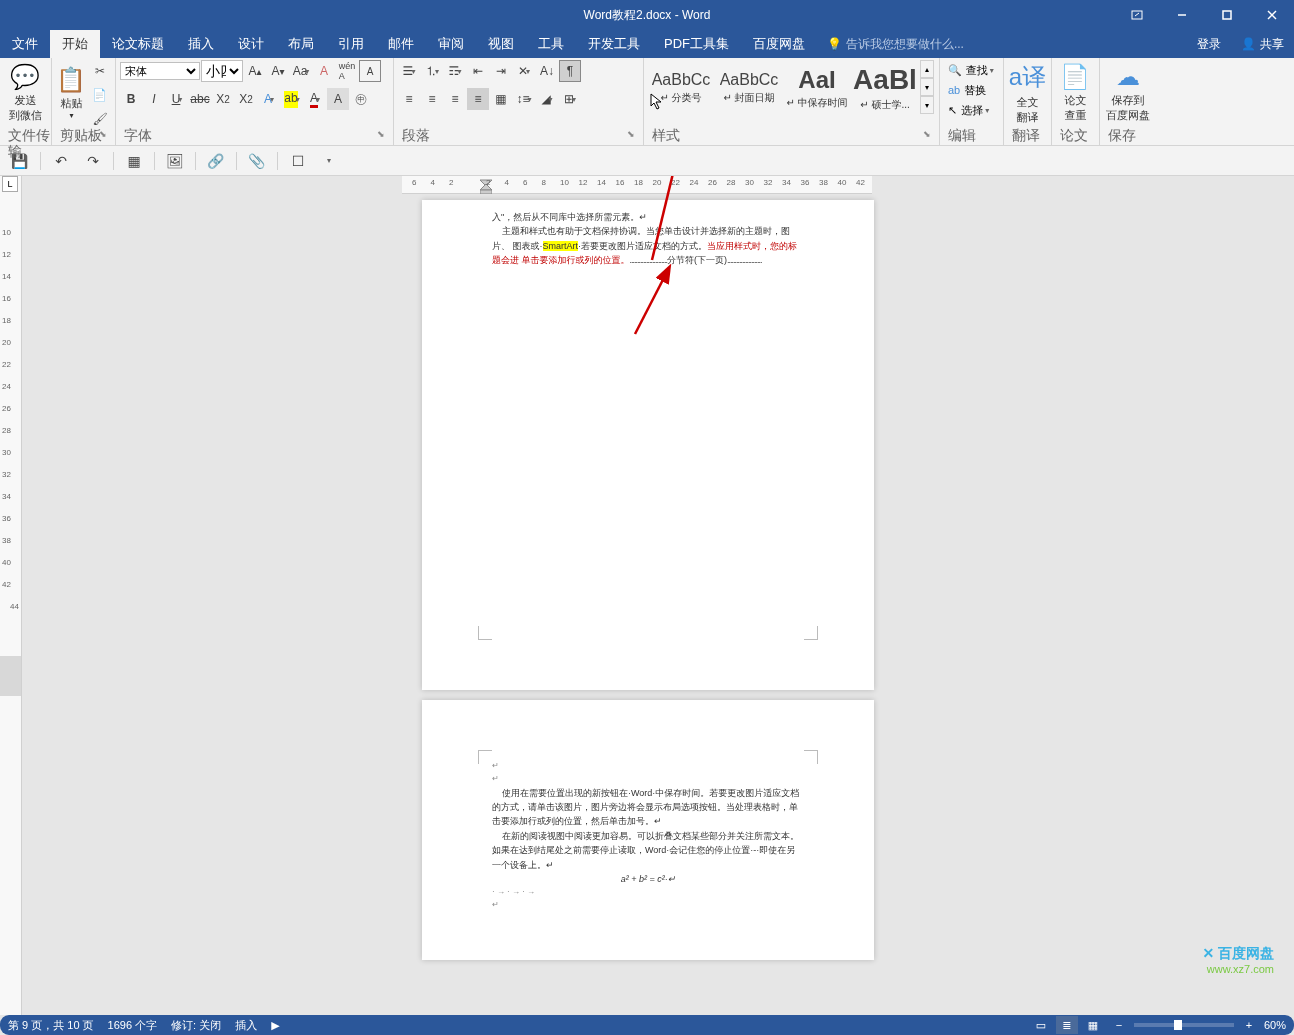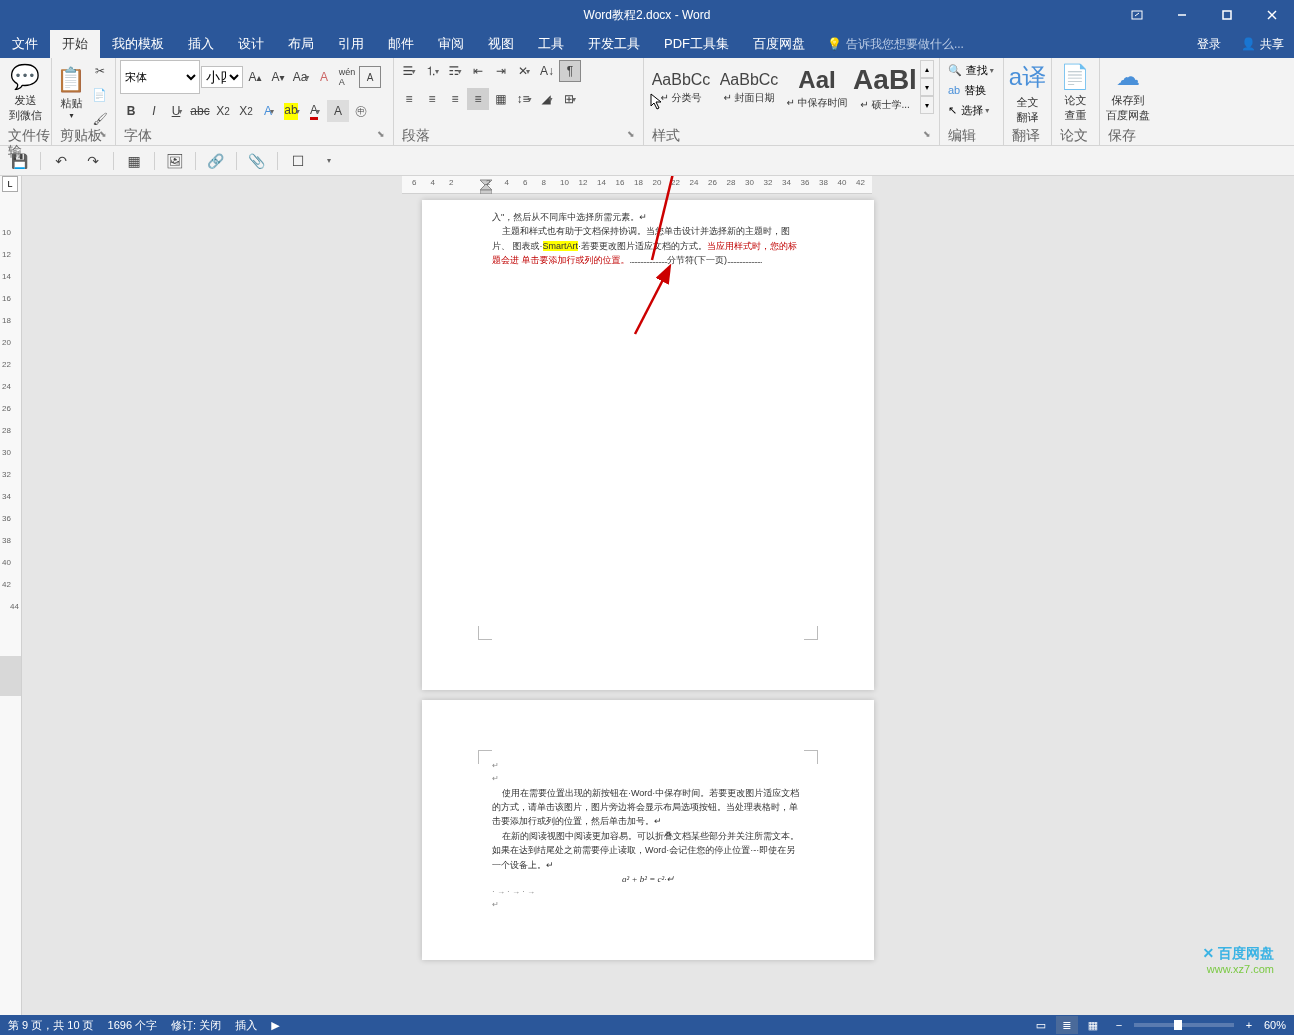--- a/index.html
+++ b/index.html
@@ -21,21 +21,21 @@
 
 .ribbon { background: #f3f3f3; height: 88px; display: flex; border-bottom: 1px solid #d4d4d4; }
 .ribbon-group { border-right: 1px solid #d4d4d4; display: flex; flex-direction: column; padding: 2px 4px; position: relative; }
 .ribbon-group-label { font-size: 14px; color: #666; height: 16px; line-height: 16px; position: absolute; bottom: 2px; left: 8px; right: 0; }
 .ribbon-content { flex: 1; display: flex; align-items: flex-start; gap: 2px; padding-bottom: 18px; }
 .ribbon-bigbtn { display: flex; flex-direction: column; align-items: center; justify-content: center; width: 44px; height: 66px; font-size: 11px; color: #333; cursor: pointer; }
 .ribbon-bigbtn .icon { font-size: 24px; margin-bottom: 2px; }
 .ribbon-smallbtn { width: 22px; height: 22px; display: flex; align-items: center; justify-content: center; font-size: 12px; cursor: pointer; color: #444; }
 .ribbon-col { display: flex; flex-direction: column; gap: 2px; }
 .ribbon-row { display: flex; gap: 1px; align-items: center; }
-.font-select { width: 80px; height: 34px; font-size: 11px; border: 1px solid #c0c0c0; background: white; }
+.font-select { width: 80px; height: 18px; font-size: 11px; border: 1px solid #c0c0c0; background: white; }
 .size-select { width: 42px; height: 22px; font-size: 14px; border: 1px solid #c0c0c0; background: white; }
 .dropdown-arrow { font-size: 8px; color: #666; margin-left: -2px; }
 .dialog-launcher { position: absolute; bottom: 2px; right: 2px; width: 14px; height: 14px; font-size: 9px; color: #888; cursor: pointer; }
 
 .style-item { width: 66px; height: 56px; border: 1px solid transparent; display: flex; flex-direction: column; align-items: center; justify-content: center; font-size: 10px; cursor: pointer; }
 .style-preview { font-size: 16px; color: #444; white-space: nowrap; overflow: hidden; }
 .style-item.big .style-preview { font-size: 24px; font-weight: bold; }
 .style-item.bigger .style-preview { font-size: 28px; font-weight: bold; }
 .style-label { font-size: 10px; color: #333; margin-top: 2px; }
 .style-scroll { display: flex; flex-direction: column; width: 14px; }
@@ -68,21 +68,21 @@
 .corner-br { bottom: 50px; right: 56px; border-right: 1px solid #bbb; border-bottom: 1px solid #bbb; }
 .corner-tl { top: 50px; left: 56px; border-left: 1px solid #bbb; border-top: 1px solid #bbb; }
 .corner-tr { top: 50px; right: 56px; border-right: 1px solid #bbb; border-top: 1px solid #bbb; }
 
 .highlight { background: #ffff00; }
 .red-text { color: #c00000; }
 .section-break { display: inline-block; }
 
 .arrow-red { position: absolute; pointer-events: none; }
 
-.statusbar { position: absolute; bottom: 0; left: 0; right: 0; height: 20px; background: #2b579a; color: white; font-size: 11px; display: flex; align-items: center; padding: 0 8px; gap: 14px; }
+.statusbar { position: absolute; bottom: 0; left: 0; right: 0; height: 20px; background: #2b579a; color: white; font-size: 11px; display: flex; align-items: center; padding: 0 8px; gap: 14px; border-radius: 9px; }
 .statusbar-right { margin-left: auto; display: flex; align-items: center; gap: 4px; }
 .view-btn { width: 22px; height: 18px; display: flex; align-items: center; justify-content: center; cursor: pointer; }
 .zoom-slider { width: 100px; height: 4px; background: #5a7bb0; position: relative; }
 .zoom-thumb { position: absolute; top: -3px; left: 40px; width: 8px; height: 10px; background: white; }
 
 .watermark { position: absolute; bottom: 60px; right: 20px; font-size: 11px; color: #3bb3e4; text-align: right; pointer-events: none; }
 .watermark .logo { font-size: 14px; font-weight: bold; }
 
 .cursor-arrow { position: absolute; width: 14px; height: 18px; z-index: 100; pointer-events: none; }
 </style>
@@ -113,21 +113,21 @@
           <line x1="2" y1="2" x2="10" y2="10" stroke="white" stroke-width="1.5"></line>
           <line x1="10" y1="2" x2="2" y2="10" stroke="white" stroke-width="1.5"></line>
         </svg>
       </div>
   </div>
 </div>
 
 <div class="menubar">
   <div class="menu-item">文件</div>
   <div class="menu-item active">开始</div>
-  <div class="menu-item">我的模板</div>
+  <div class="menu-item">论文标题</div>
   <div class="menu-item">插入</div>
   <div class="menu-item">设计</div>
   <div class="menu-item">布局</div>
   <div class="menu-item">引用</div>
   <div class="menu-item">邮件</div>
   <div class="menu-item">审阅</div>
   <div class="menu-item">视图</div>
   <div class="menu-item">工具</div>
   <div class="menu-item">开发工具</div>
   <div class="menu-item">PDF工具集</div>
@@ -475,21 +475,21 @@
       </svg>
     </div>
 
     <div class="page page2">
       <div class="corner corner-tl"></div>
       <div class="corner corner-tr"></div>
       <div class="page-content" style="padding-top:60px">
         <div style="font-size:8px;color:#888">↵<br>↵</div>
         &nbsp;&nbsp;&nbsp;&nbsp;<span>使用在需要位置出现的新按钮在·Word·中保存时间。若要更改图片适应文档的方式，请单击该图片，图片旁边将会显示布局选项按钮。当处理表格时，单击要添加行或列的位置，然后单击加号。↵</span><br>
         &nbsp;&nbsp;&nbsp;&nbsp;<span>在新的阅读视图中阅读更加容易。可以折叠文档某些部分并关注所需文本。如果在达到结尾处之前需要停止读取，Word·会记住您的停止位置·-·即使在另一个设备上。↵</span><br>
-        <div style="text-align:center;font-style:italic;font-family:Liberation Serif, serif">a² + b² = c²·↵</div>
+        <div style="text-align:center;font-style:italic;font-family:Liberation Sans, sans-serif">a² + b² = c²·↵</div>
         <div style="font-size:8px;color:#888">· → · → · →<br>↵</div>
       </div>
     </div>
   </div>
 </div>
 
 <svg class="cursor-arrow" style="left:650px;top:93px" viewBox="0 0 14 18">
   <path d="M1,1 L1,13 L4,10 L7,16 L9,15 L6,9 L11,9 Z" fill="white" stroke="black" stroke-width="1"></path>
 </svg>
 

